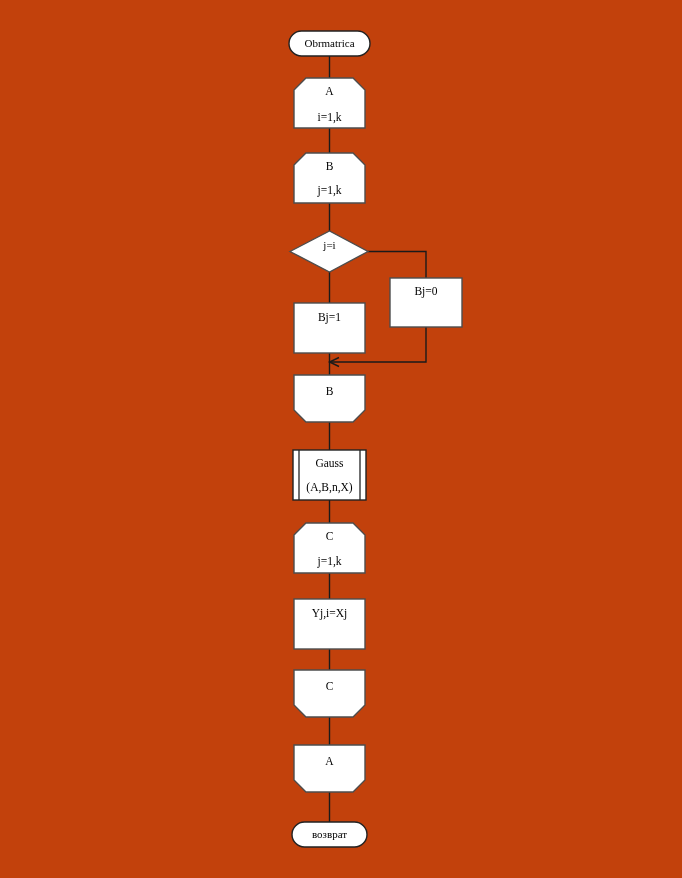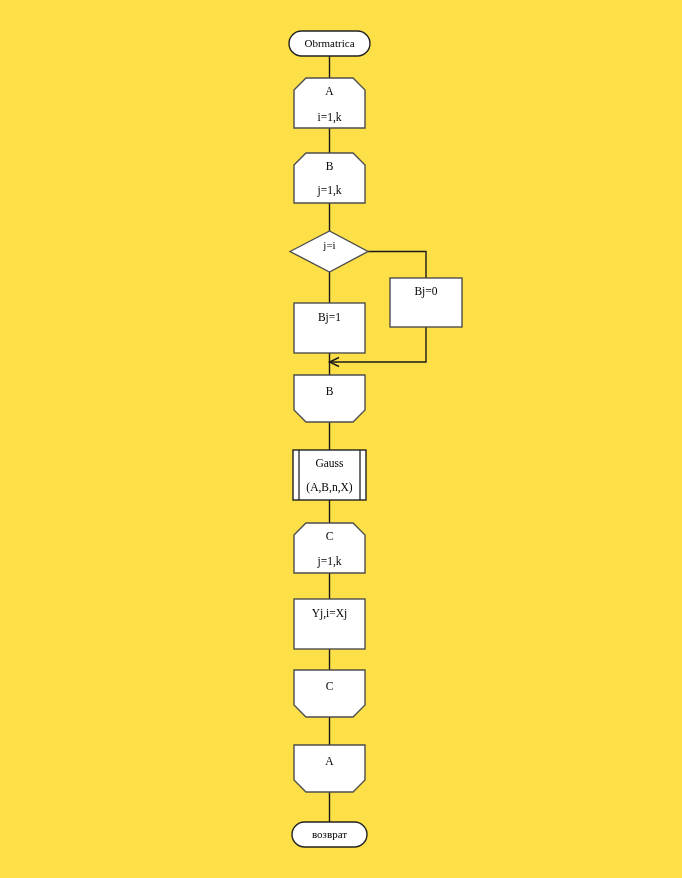--- a/index.html
+++ b/index.html
@@ -10,21 +10,21 @@
   body {
     width: 682px;
     height: 878px;
     font-family: "Liberation Serif", "DejaVu Serif", serif;
     overflow: hidden;
   }
   #flowchart-canvas {
     position: relative;
     width: 682px;
     height: 878px;
-    background: #fde047;
+    background: #c2410c;
   }
   svg.chart {
     display: block;
     width: 682px;
     height: 878px;
   }
   .shape-outline {
     fill: #ffffff;
     stroke: #4d4d4d;
     stroke-width: 1.4;

